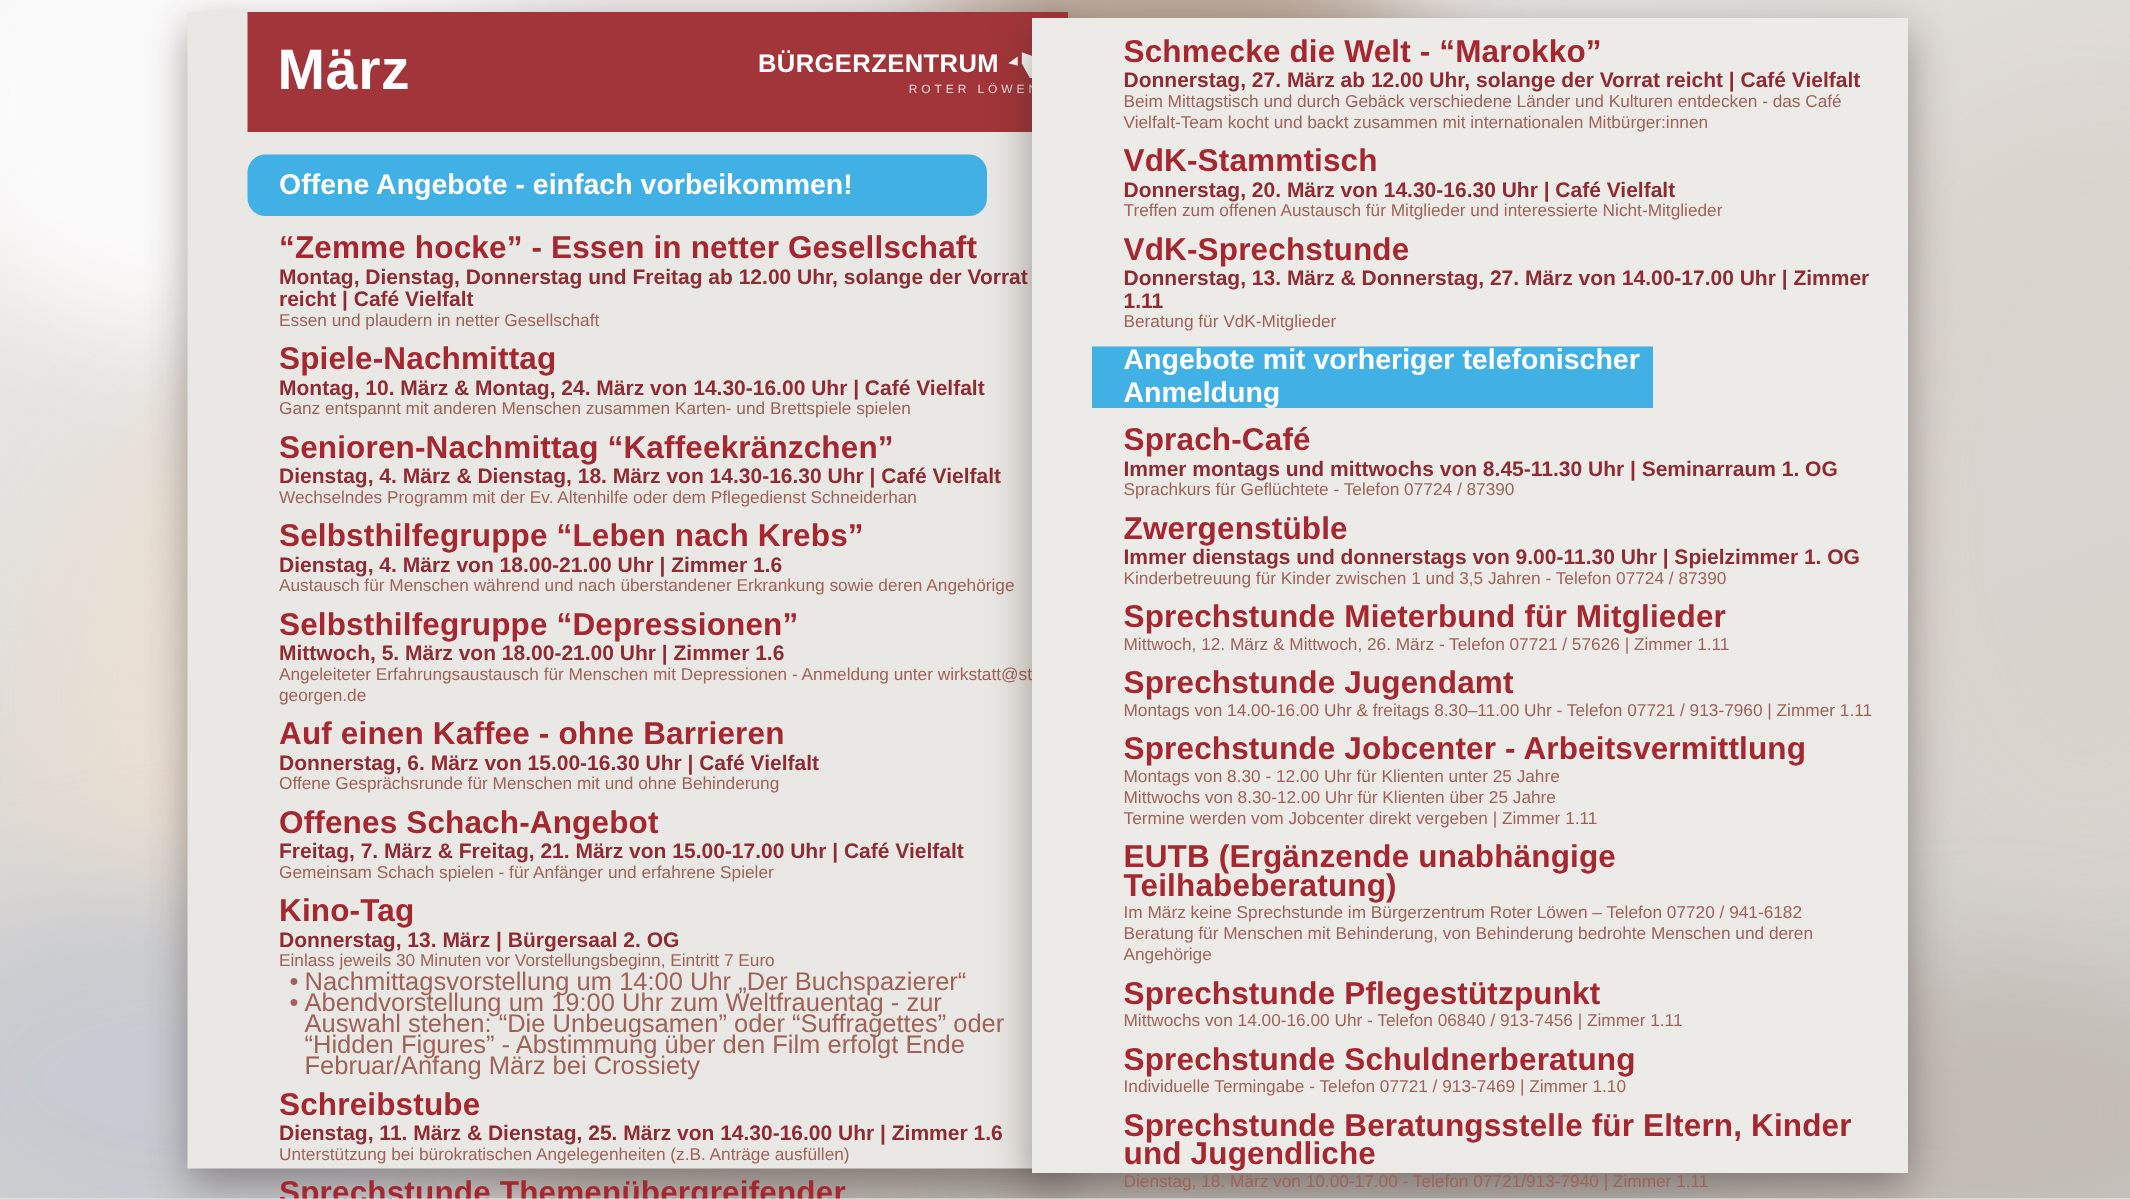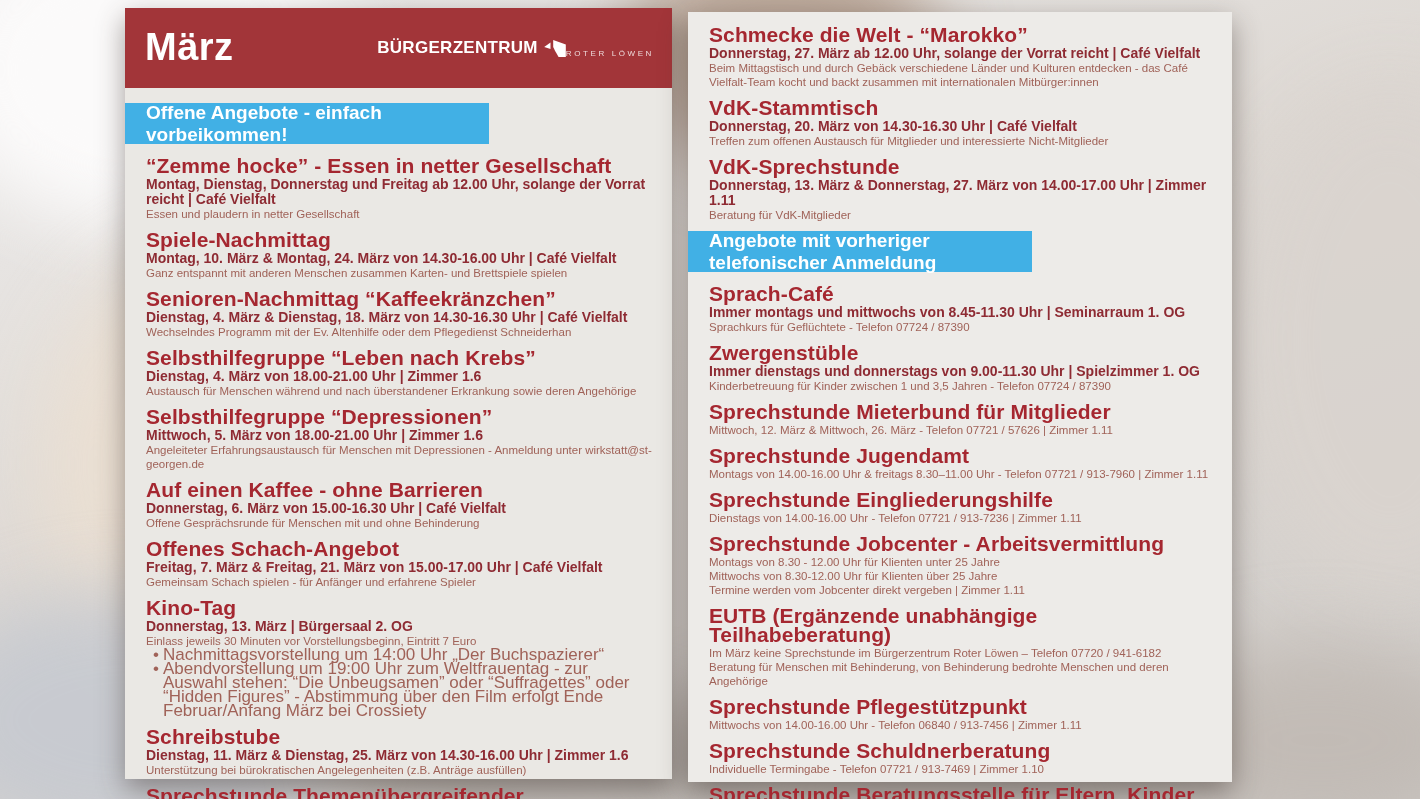--- a/index.html
+++ b/index.html
@@ -12,43 +12,43 @@
   .blob{position:absolute;filter:blur(38px);border-radius:50%;}
   .b1{left:-60px;top:-90px;width:420px;height:320px;background:#fbfafa;}
   .b2{left:620px;top:-70px;width:320px;height:240px;background:#96755d;opacity:.55;}
   .b3{left:40px;top:250px;width:340px;height:430px;background:#ece0d2;opacity:.85;}
   .b4{left:-80px;top:590px;width:420px;height:260px;background:#c2c7d0;opacity:.75;}
   .b5{left:1230px;top:80px;width:320px;height:520px;background:#dad4cf;opacity:.9;}
   .b6{left:660px;top:660px;width:560px;height:180px;background:#958b83;opacity:.45;}
   .b7{left:330px;top:690px;width:420px;height:140px;background:#8d857e;opacity:.4;}
   .b8{left:1150px;top:640px;width:340px;height:200px;background:#b4aaa2;opacity:.5;}
 
-  .page{position:absolute;box-shadow:0 10px 26px rgba(55,45,40,.45);}
+  .page{position:absolute;box-shadow:0 10px 26px rgba(55,45,40,.45);padding-left:40px;}
   .page-left{left:125px;top:8px;width:547px;height:771px;background:#eae8e4;}
   .page-right{left:688px;top:12px;width:544px;height:770px;background:#edebe8;}
 
   .red-header{
     height:80px;background:#a23539;color:#fff;
     display:flex;align-items:center;justify-content:space-between;
     padding:0 18px 0 20px;box-sizing:border-box;
   }
   .month-title{font-size:38px;font-weight:bold;letter-spacing:.5px;margin-top:-2px;}
-  .logo{display:flex;flex-direction:row;align-items:flex-end;}
+  .logo{display:flex;flex-direction:column;align-items:flex-end;}
   .logo-top{display:flex;align-items:center;gap:6px;}
   .logo-name{font-size:17px;font-weight:bold;letter-spacing:.3px;}
   .logo-sub{font-size:8px;letter-spacing:2.6px;color:rgba(255,255,255,.82);margin-top:2px;}
   .logo-icon svg{display:block;}
 
   .banner{
     background:#41b0e5;color:#fff;font-weight:bold;font-size:19px;
     height:41px;display:flex;align-items:center;padding-left:21px;
     box-sizing:border-box;
   }
-  .banner-open{width:364px;margin-top:15px;}
-  .banner-phone{width:344px;margin:8px 0 12px 0;}
+  .banner-open{width:493px;margin-top:15px;border-radius:12px;}
+  .banner-phone{width:374px;margin:8px 0 12px 0;}
 
   .events{padding:12px 20px 0 21px;}
   .events-right-top{padding:13px 22px 0 21px;}
   .events-right-bottom{padding:0 22px 0 21px;}
 
   .event{margin-bottom:9px;}
   .event-title{
     color:#a52730;font-weight:bold;font-size:21px;line-height:19px;
     letter-spacing:.1px;margin-bottom:2px;
   }
@@ -176,24 +176,20 @@
       </div>
       <div class="event">
         <div class="event-title">Sprechstunde Mieterbund  für Mitglieder</div>
         <div class="line-desc">Mittwoch, 12. März &amp;  Mittwoch,  26. März - Telefon 07721 / 57626  |  Zimmer 1.11</div>
       </div>
       <div class="event">
         <div class="event-title">Sprechstunde Jugendamt</div>
         <div class="line-desc">Montags von 14.00-16.00 Uhr &amp; freitags 8.30–11.00 Uhr - Telefon 07721 / 913-7960  |  Zimmer 1.11</div>
       </div>
       <div class="event">
-        <div class="event-title">Sprechstunde Eingliederungshilfe</div>
-        <div class="line-desc">Dienstags von 14.00-16.00 Uhr - Telefon 07721 / 913-7236  |  Zimmer 1.11</div>
-      </div>
-      <div class="event">
         <div class="event-title">Sprechstunde Jobcenter - Arbeitsvermittlung</div>
         <div class="line-desc">Montags von 8.30 - 12.00 Uhr für Klienten unter 25 Jahre</div>
         <div class="line-desc">Mittwochs von 8.30-12.00 Uhr für Klienten über 25 Jahre</div>
         <div class="line-desc">Termine werden vom Jobcenter direkt vergeben  |  Zimmer 1.11</div>
       </div>
       <div class="event">
         <div class="event-title">EUTB (Ergänzende unabhängige Teilhabeberatung)</div>
         <div class="line-desc">Im März keine Sprechstunde im Bürgerzentrum Roter Löwen – Telefon  07720 / 941-6182</div>
         <div class="line-desc">Beratung für Menschen mit Behinderung, von Behinderung bedrohte Menschen und deren Angehörige</div>
       </div>

